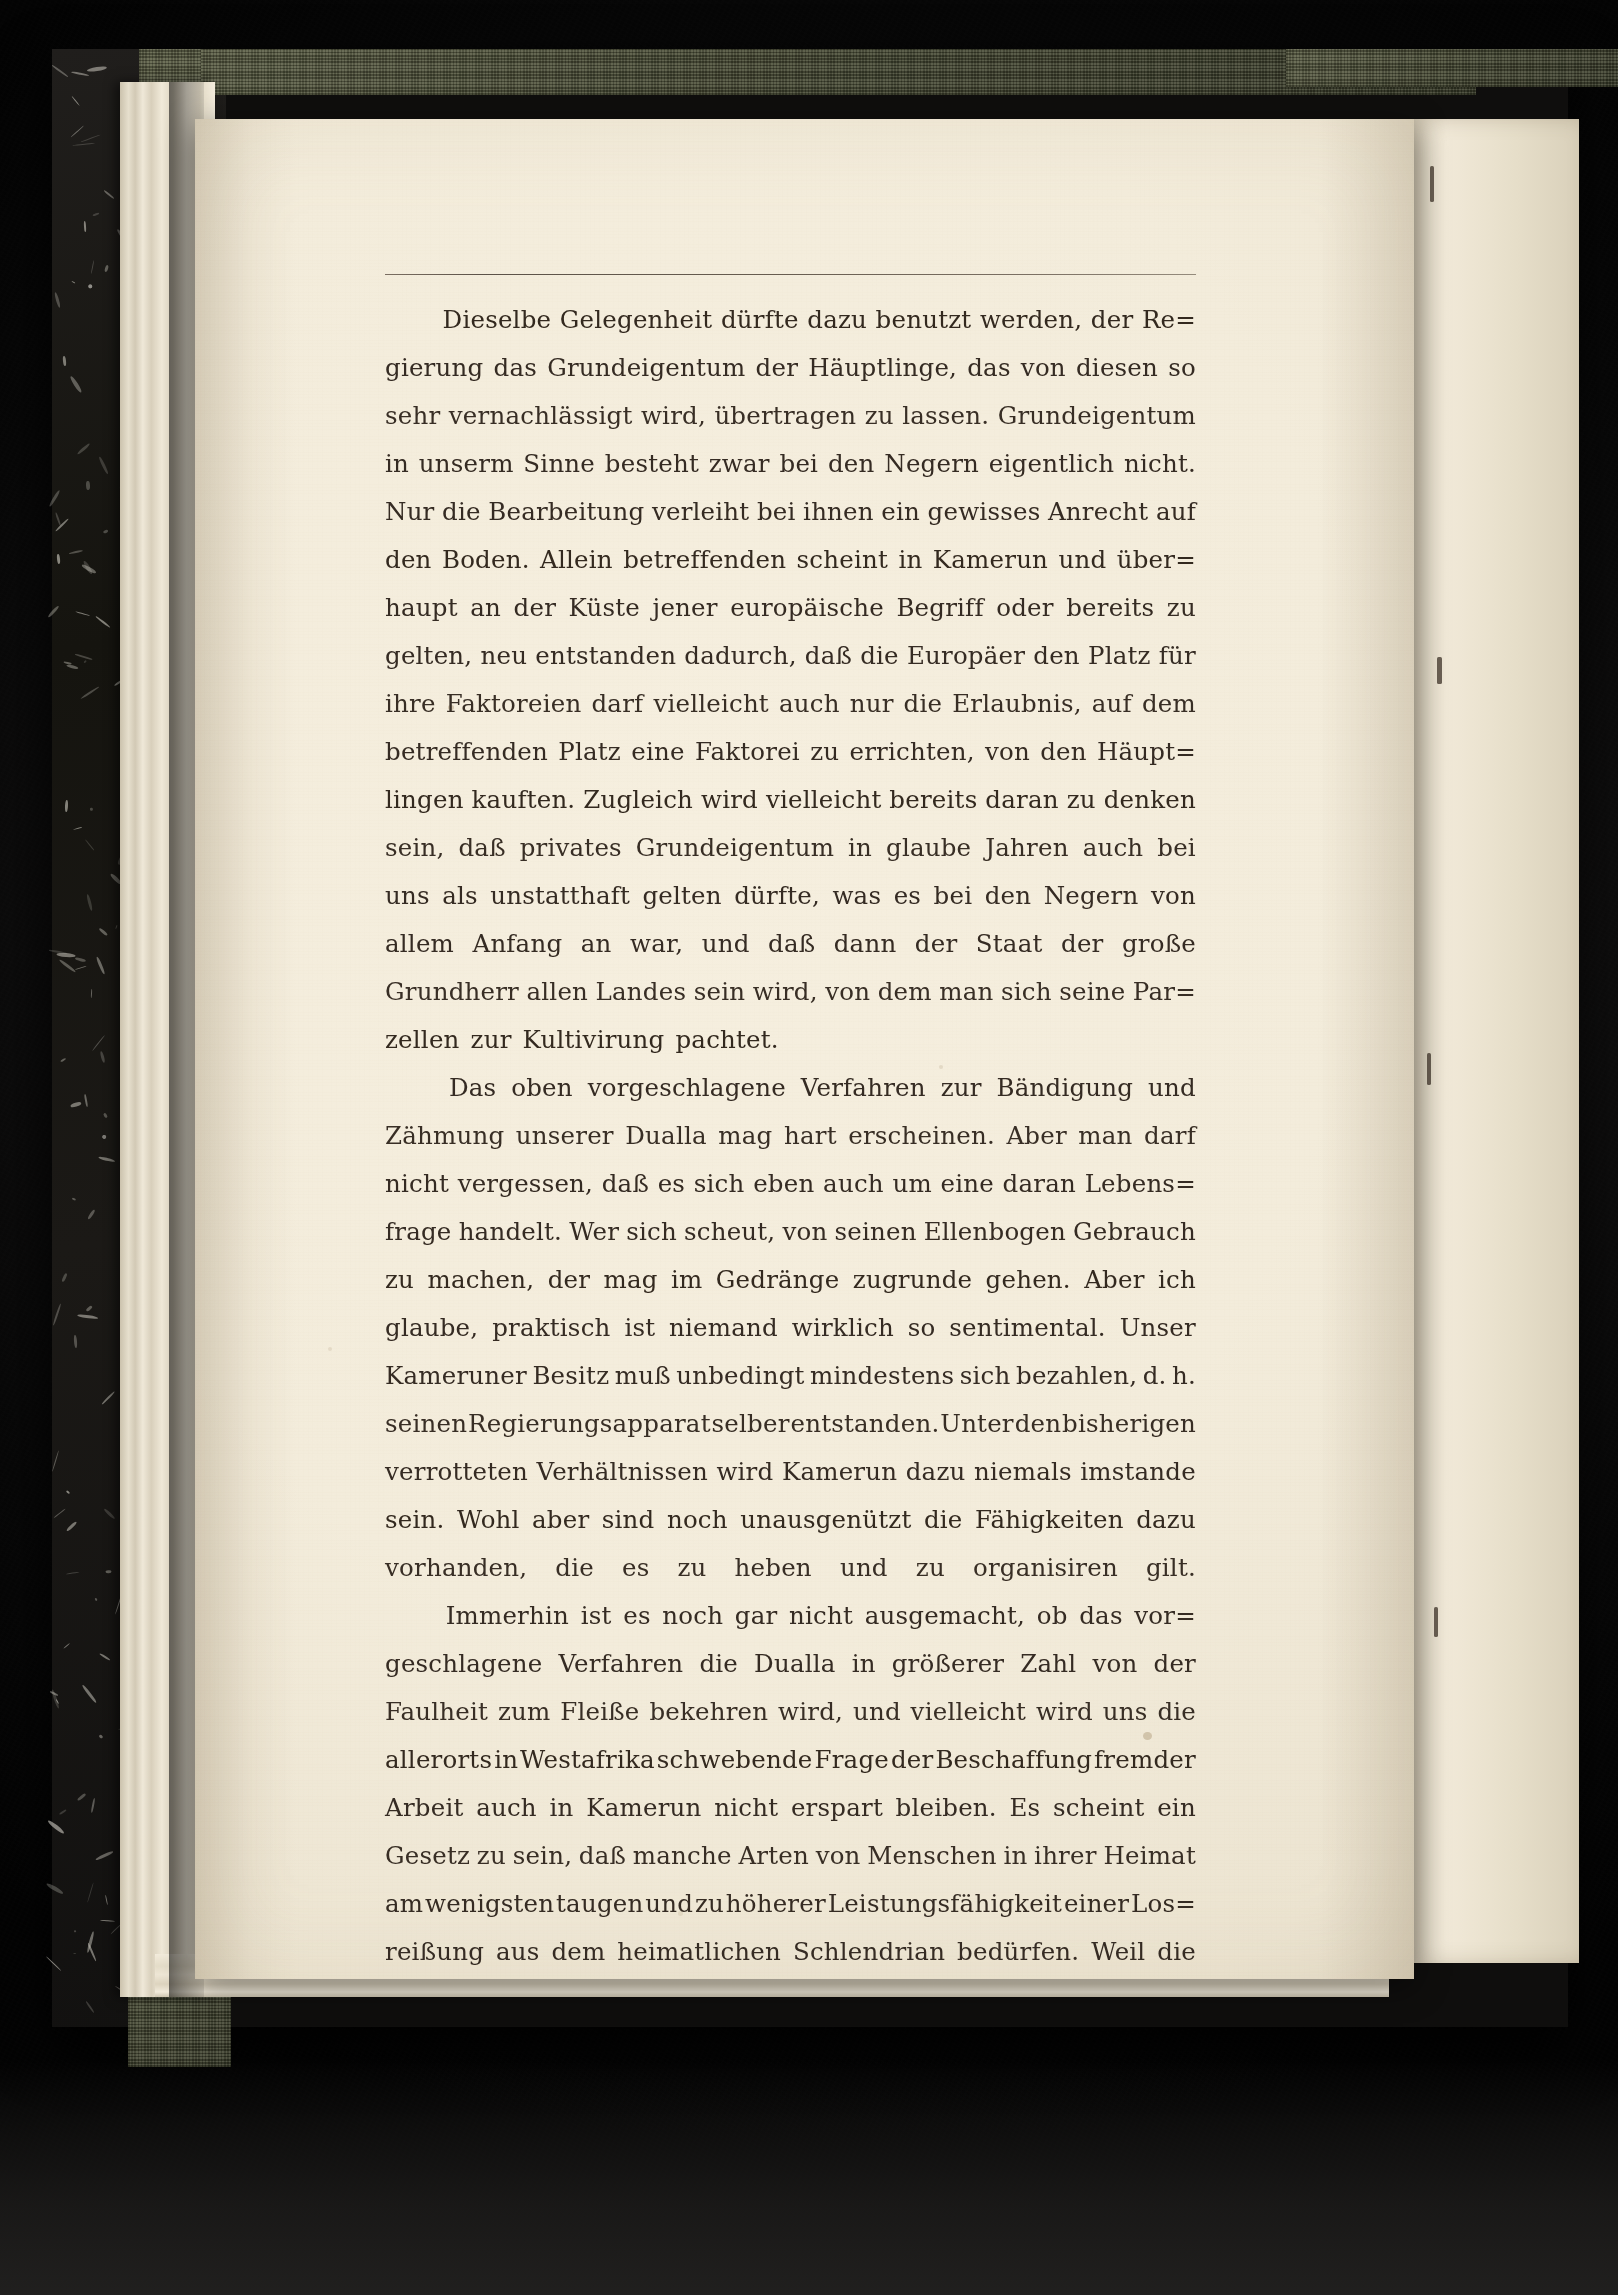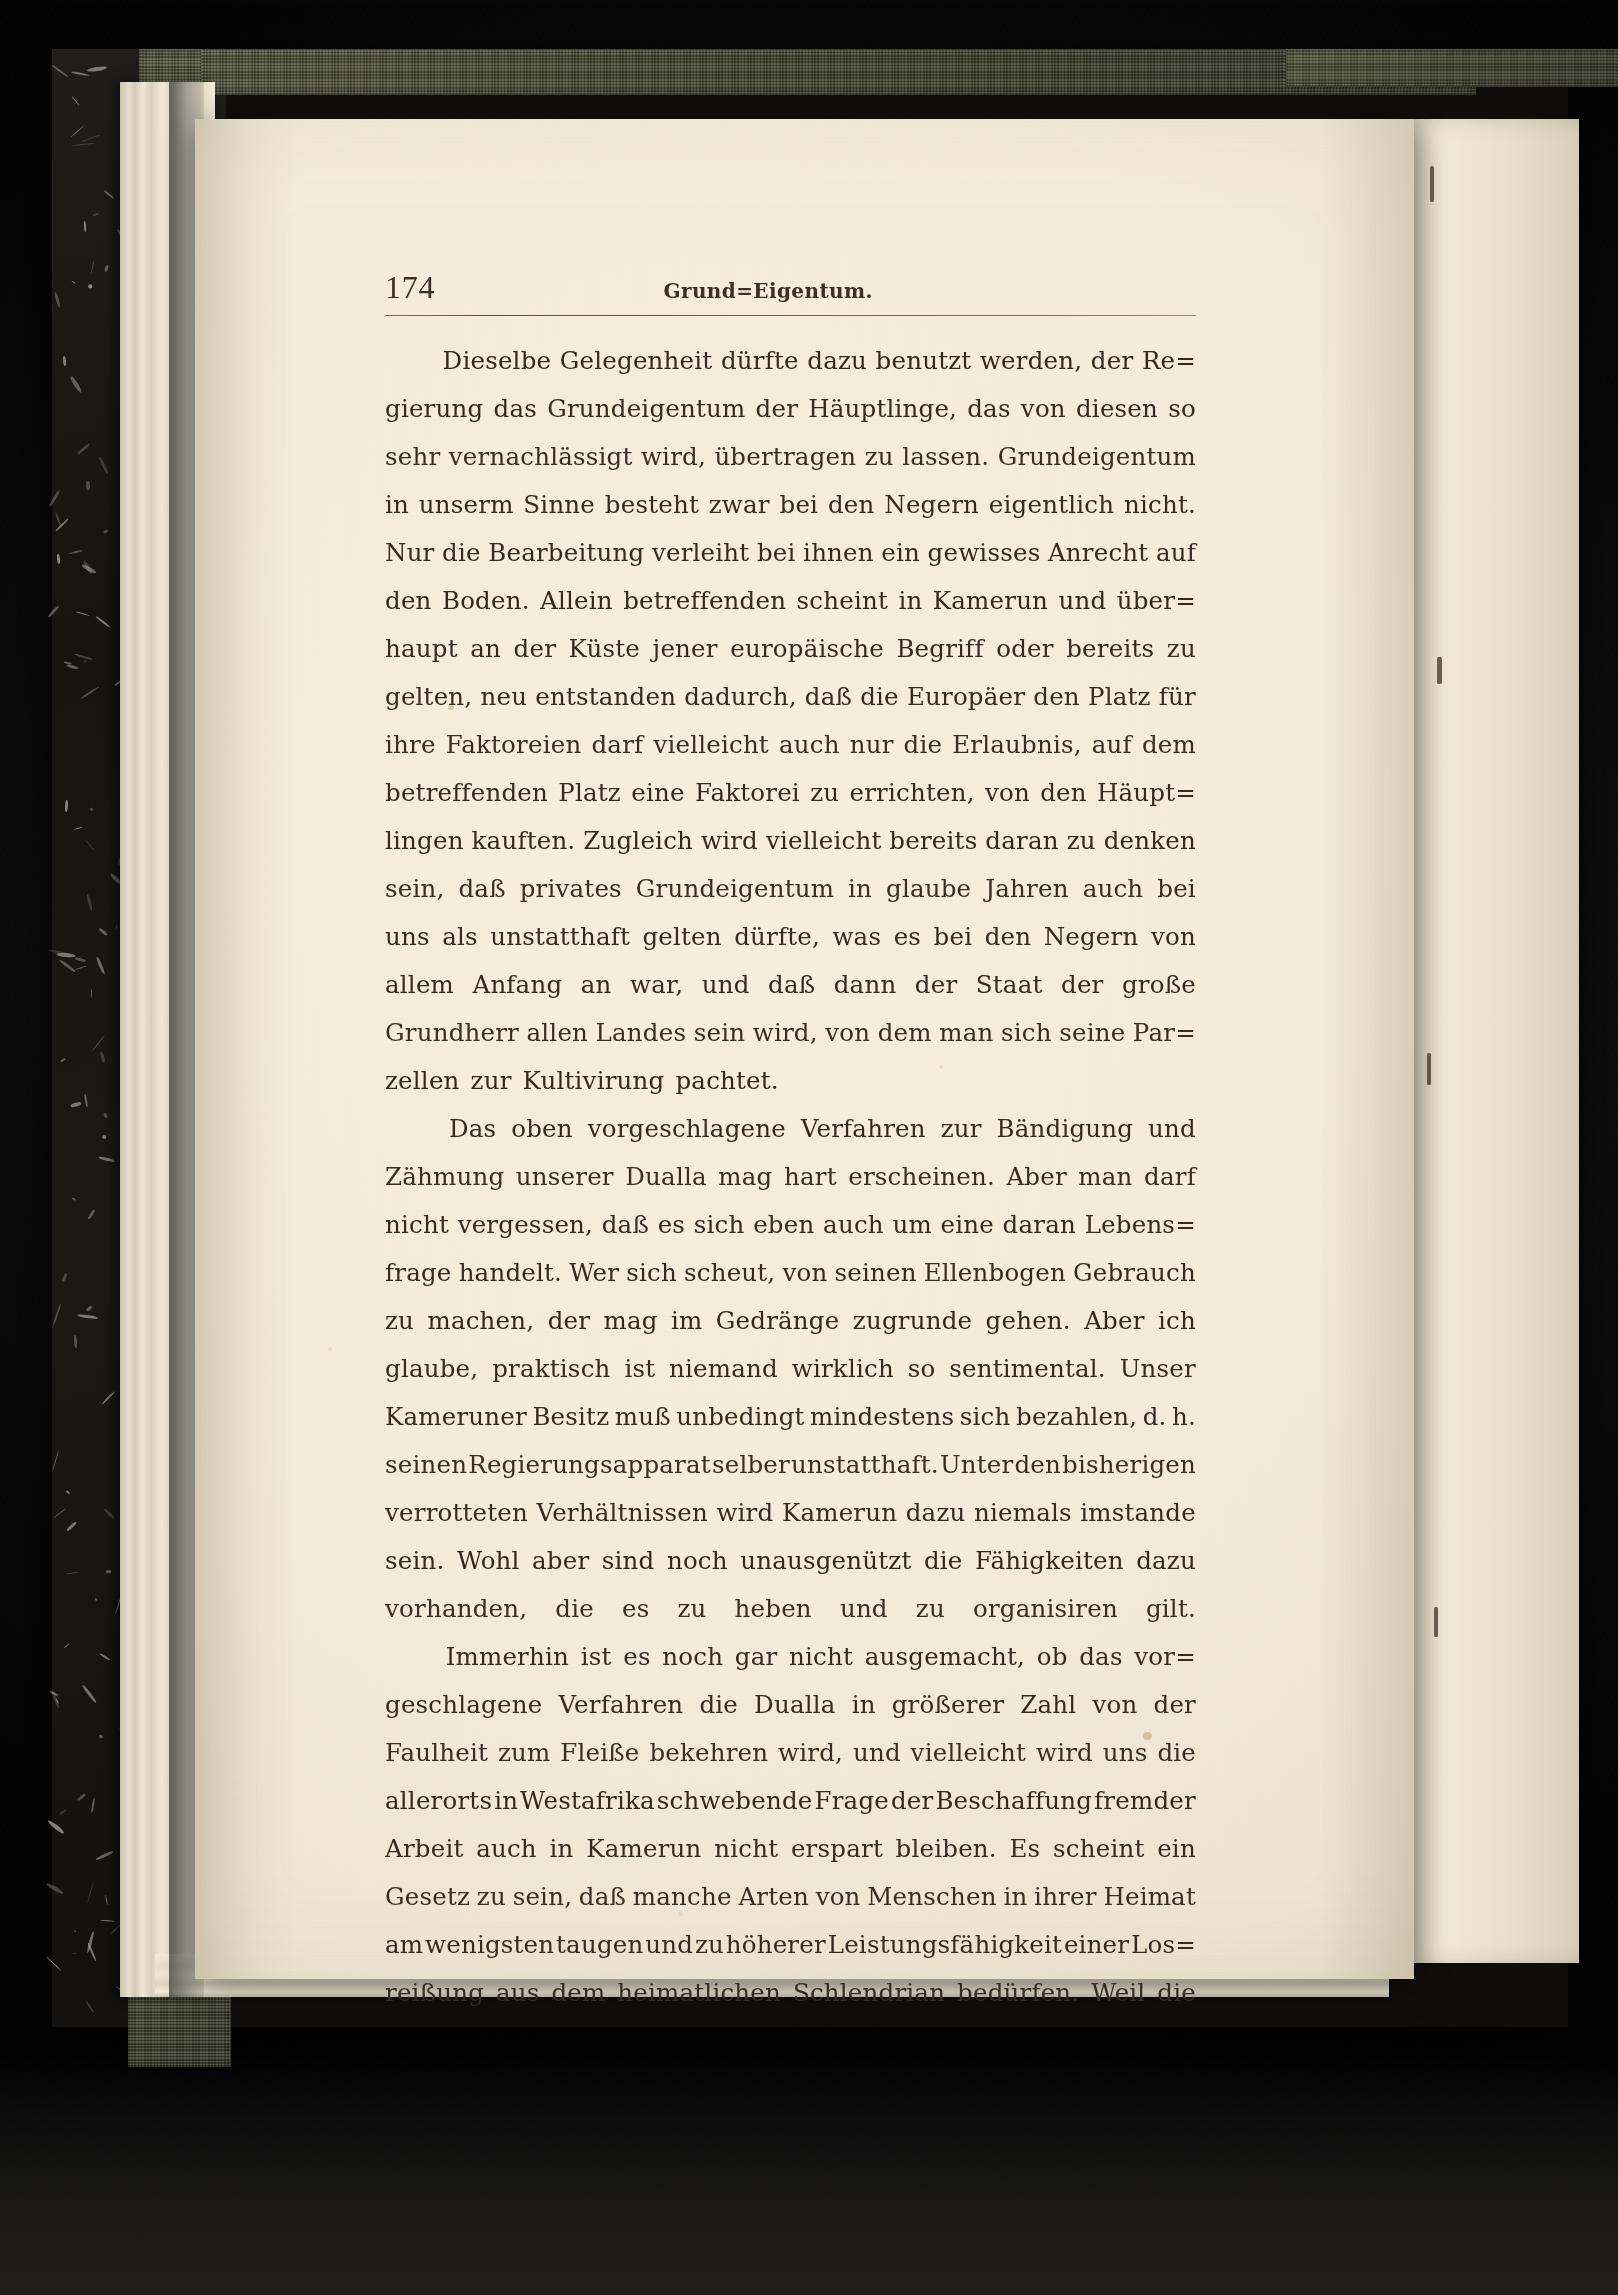--- a/index.html
+++ b/index.html
@@ -538,24 +538,20 @@
     <div class="leaf-right-shade"></div>
 
     <div class="speck" style="left:253px; top:586px;  width:5.5px; height:4.7px;"></div>
     <div class="speck" style="left:744px; top:946px; width:4px; height:4px; opacity:.5;"></div>
     <div class="speck" style="left:948px;top:1613px; width:8.7px;height:8px;"></div>
     <div class="speck" style="left:133px; top:1228px; width:4px; height:4px; opacity:.45;"></div>
     <div class="speck" style="left:483px; top:1792px; width:4.7px; height:4.7px; opacity:.4;"></div>
 
     <div class="typeblock">
 
-      <div class="runhead">
-        <span class="folio">174</span>
-        <span class="runtitle">Grund=Eigentum.</span>
-      </div>
       <div class="rule"></div>
 
       <div class="body-text" id="body-text">
           <div class="line indent">
             <span class="w">Dieselbe</span>
             <span class="w">Gelegenheit</span>
             <span class="w">dürfte</span>
             <span class="w">dazu</span>
             <span class="w">benutzt</span>
             <span class="w">werden,</span>
@@ -805,21 +801,21 @@
             <span class="w">mindestens</span>
             <span class="w">sich</span>
             <span class="w">bezahlen,</span>
             <span class="w">d.</span>
             <span class="w">h.</span>
           </div>
           <div class="line">
             <span class="w">seinen</span>
             <span class="w">Regierungsapparat</span>
             <span class="w">selber</span>
-            <span class="w">unstatthaft.</span>
+            <span class="w">entstanden.</span>
             <span class="w">Unter</span>
             <span class="w">den</span>
             <span class="w">bisherigen</span>
           </div>
           <div class="line">
             <span class="w">verrotteten</span>
             <span class="w">Verhältnissen</span>
             <span class="w">wird</span>
             <span class="w">Kamerun</span>
             <span class="w">dazu</span>

